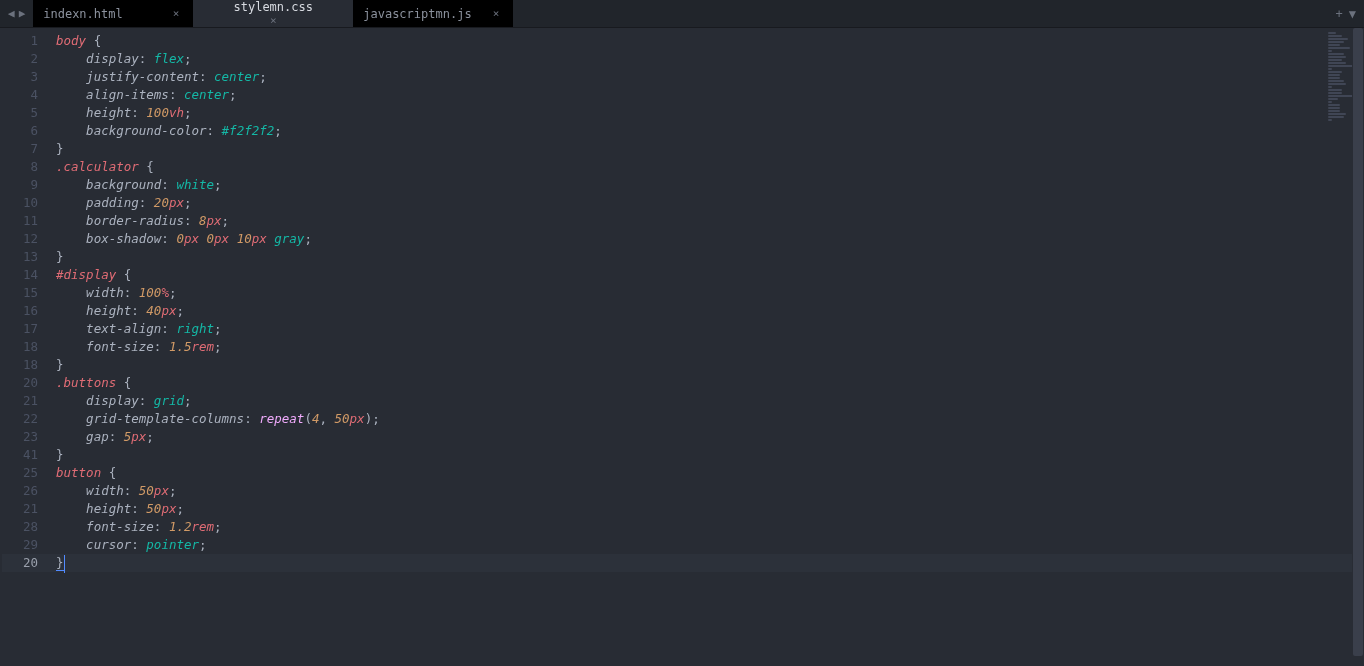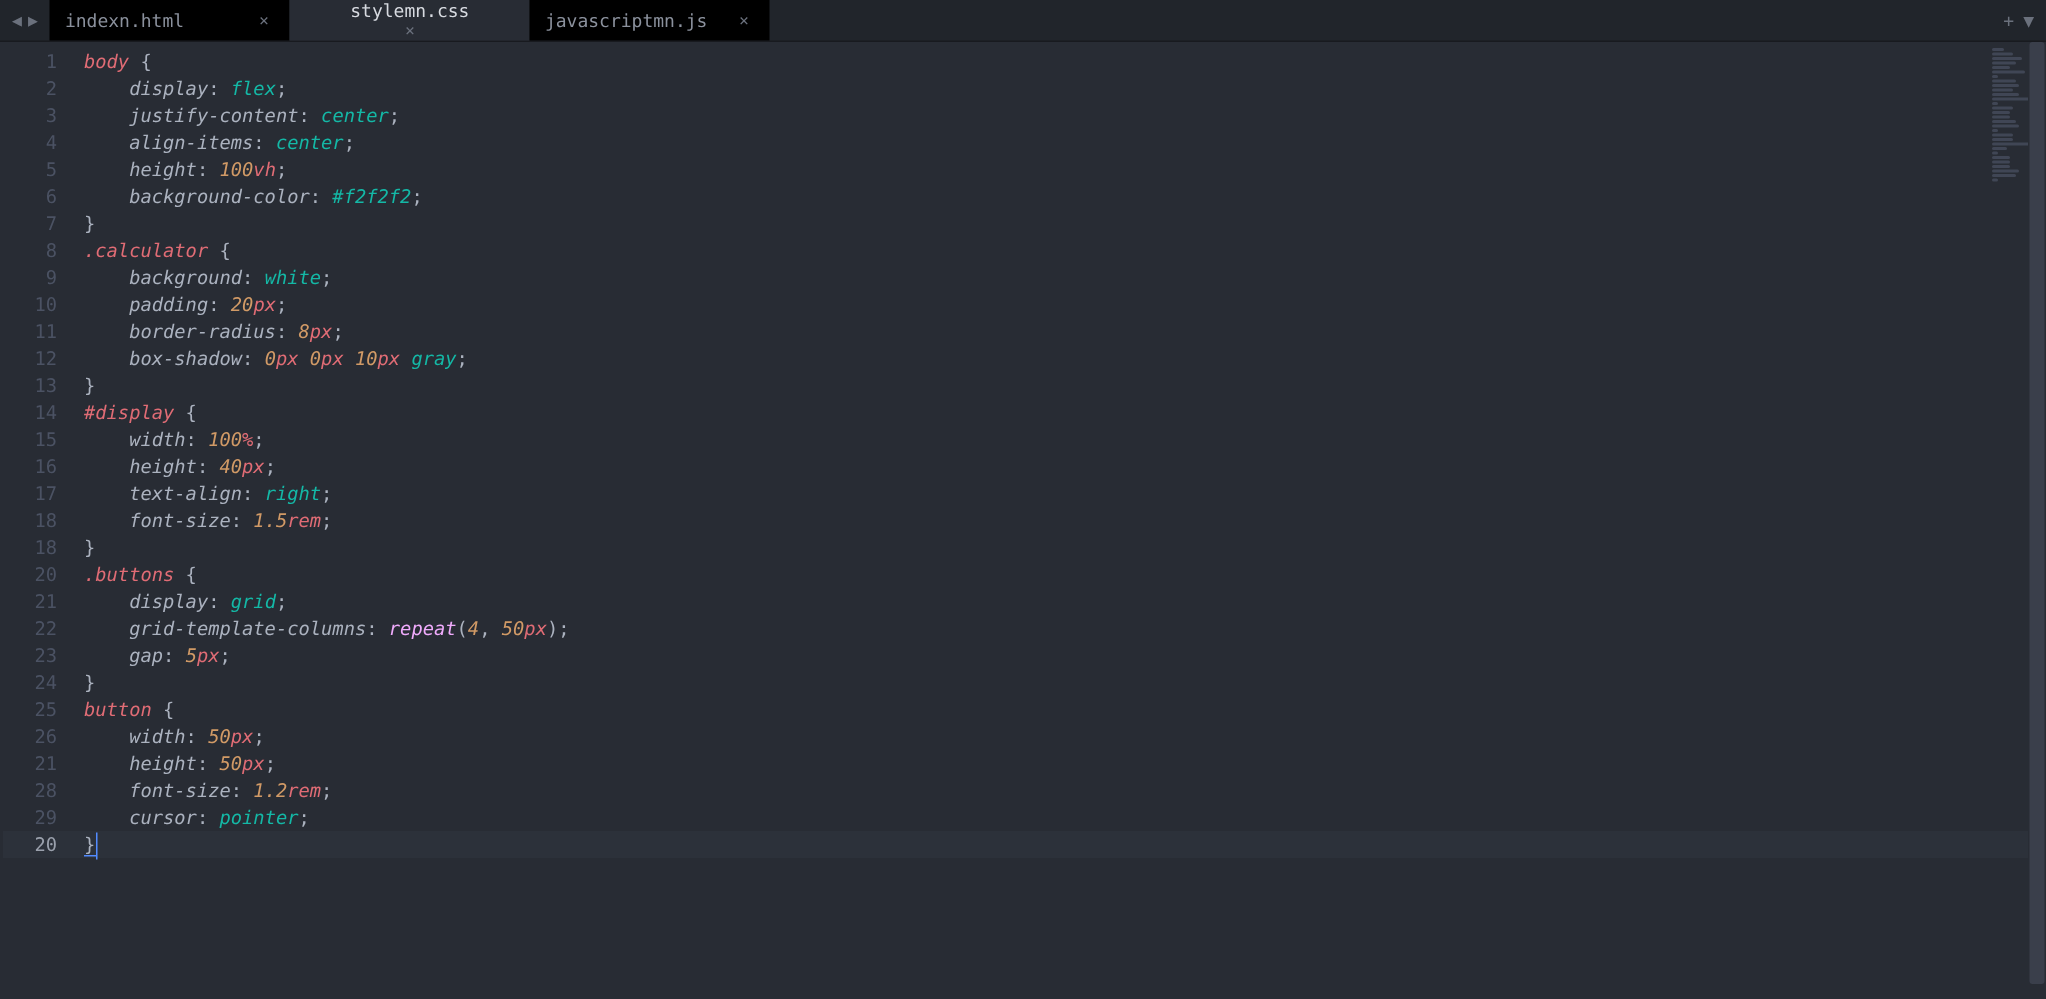--- a/index.html
+++ b/index.html
@@ -204,21 +204,21 @@
       <div class="line-no">14</div>
       <div class="line-no">15</div>
       <div class="line-no">16</div>
       <div class="line-no">17</div>
       <div class="line-no">18</div>
       <div class="line-no">18</div>
       <div class="line-no">20</div>
       <div class="line-no">21</div>
       <div class="line-no">22</div>
       <div class="line-no">23</div>
-      <div class="line-no">24</div>
+      <div class="line-no">41</div>
       <div class="line-no">25</div>
       <div class="line-no">26</div>
       <div class="line-no">21</div>
       <div class="line-no">28</div>
       <div class="line-no">29</div>
       <div class="line-no active">20</div>
     </div>
   <div class="code" id="code"><div class="code-line"><span class="tok-sel">body</span><span class="tok-brace"> {</span></div><div class="code-line"><span class="tok-prop">    display</span><span class="tok-punc">: </span><span class="tok-val">flex</span><span class="tok-punc">;</span></div><div class="code-line"><span class="tok-prop">    justify-content</span><span class="tok-punc">: </span><span class="tok-val">center</span><span class="tok-punc">;</span></div><div class="code-line"><span class="tok-prop">    align-items</span><span class="tok-punc">: </span><span class="tok-val">center</span><span class="tok-punc">;</span></div><div class="code-line"><span class="tok-prop">    height</span><span class="tok-punc">: </span><span class="tok-num">100</span><span class="tok-unit">vh</span><span class="tok-punc">;</span></div><div class="code-line"><span class="tok-prop">    background-color</span><span class="tok-punc">: </span><span class="tok-val">#f2f2f2</span><span class="tok-punc">;</span></div><div class="code-line"><span class="tok-brace">}</span></div><div class="code-line"><span class="tok-sel">.calculator</span><span class="tok-brace"> {</span></div><div class="code-line"><span class="tok-prop">    background</span><span class="tok-punc">: </span><span class="tok-val">white</span><span class="tok-punc">;</span></div><div class="code-line"><span class="tok-prop">    padding</span><span class="tok-punc">: </span><span class="tok-num">20</span><span class="tok-unit">px</span><span class="tok-punc">;</span></div><div class="code-line"><span class="tok-prop">    border-radius</span><span class="tok-punc">: </span><span class="tok-num">8</span><span class="tok-unit">px</span><span class="tok-punc">;</span></div><div class="code-line"><span class="tok-prop">    box-shadow</span><span class="tok-punc">: </span><span class="tok-num">0</span><span class="tok-unit">px </span><span class="tok-num">0</span><span class="tok-unit">px </span><span class="tok-num">10</span><span class="tok-unit">px </span><span class="tok-val">gray</span><span class="tok-punc">;</span></div><div class="code-line"><span class="tok-brace">}</span></div><div class="code-line"><span class="tok-sel">#display</span><span class="tok-brace"> {</span></div><div class="code-line"><span class="tok-prop">    width</span><span class="tok-punc">: </span><span class="tok-num">100</span><span class="tok-unit">%</span><span class="tok-punc">;</span></div><div class="code-line"><span class="tok-prop">    height</span><span class="tok-punc">: </span><span class="tok-num">40</span><span class="tok-unit">px</span><span class="tok-punc">;</span></div><div class="code-line"><span class="tok-prop">    text-align</span><span class="tok-punc">: </span><span class="tok-val">right</span><span class="tok-punc">;</span></div><div class="code-line"><span class="tok-prop">    font-size</span><span class="tok-punc">: </span><span class="tok-num">1.5</span><span class="tok-unit">rem</span><span class="tok-punc">;</span></div><div class="code-line"><span class="tok-brace">}</span></div><div class="code-line"><span class="tok-sel">.buttons</span><span class="tok-brace"> {</span></div><div class="code-line"><span class="tok-prop">    display</span><span class="tok-punc">: </span><span class="tok-val">grid</span><span class="tok-punc">;</span></div><div class="code-line"><span class="tok-prop">    grid-template-columns</span><span class="tok-punc">: </span><span class="tok-func">repeat</span><span class="tok-punc">(</span><span class="tok-num">4</span><span class="tok-punc">, </span><span class="tok-num">50</span><span class="tok-unit">px</span><span class="tok-punc">);</span></div><div class="code-line"><span class="tok-prop">    gap</span><span class="tok-punc">: </span><span class="tok-num">5</span><span class="tok-unit">px</span><span class="tok-punc">;</span></div><div class="code-line"><span class="tok-brace">}</span></div><div class="code-line"><span class="tok-sel">button</span><span class="tok-brace"> {</span></div><div class="code-line"><span class="tok-prop">    width</span><span class="tok-punc">: </span><span class="tok-num">50</span><span class="tok-unit">px</span><span class="tok-punc">;</span></div><div class="code-line"><span class="tok-prop">    height</span><span class="tok-punc">: </span><span class="tok-num">50</span><span class="tok-unit">px</span><span class="tok-punc">;</span></div><div class="code-line"><span class="tok-prop">    font-size</span><span class="tok-punc">: </span><span class="tok-num">1.2</span><span class="tok-unit">rem</span><span class="tok-punc">;</span></div><div class="code-line"><span class="tok-prop">    cursor</span><span class="tok-punc">: </span><span class="tok-val">pointer</span><span class="tok-punc">;</span></div><div class="code-line active-line"><span class="tok-brace-hl">}</span><span class="cursor-bar" style="position: static; display: inline-block; vertical-align: middle;"></span></div></div>
   <div class="minimap" id="minimap">
       <div class="minimap-line" style="width: 8px;"></div>

